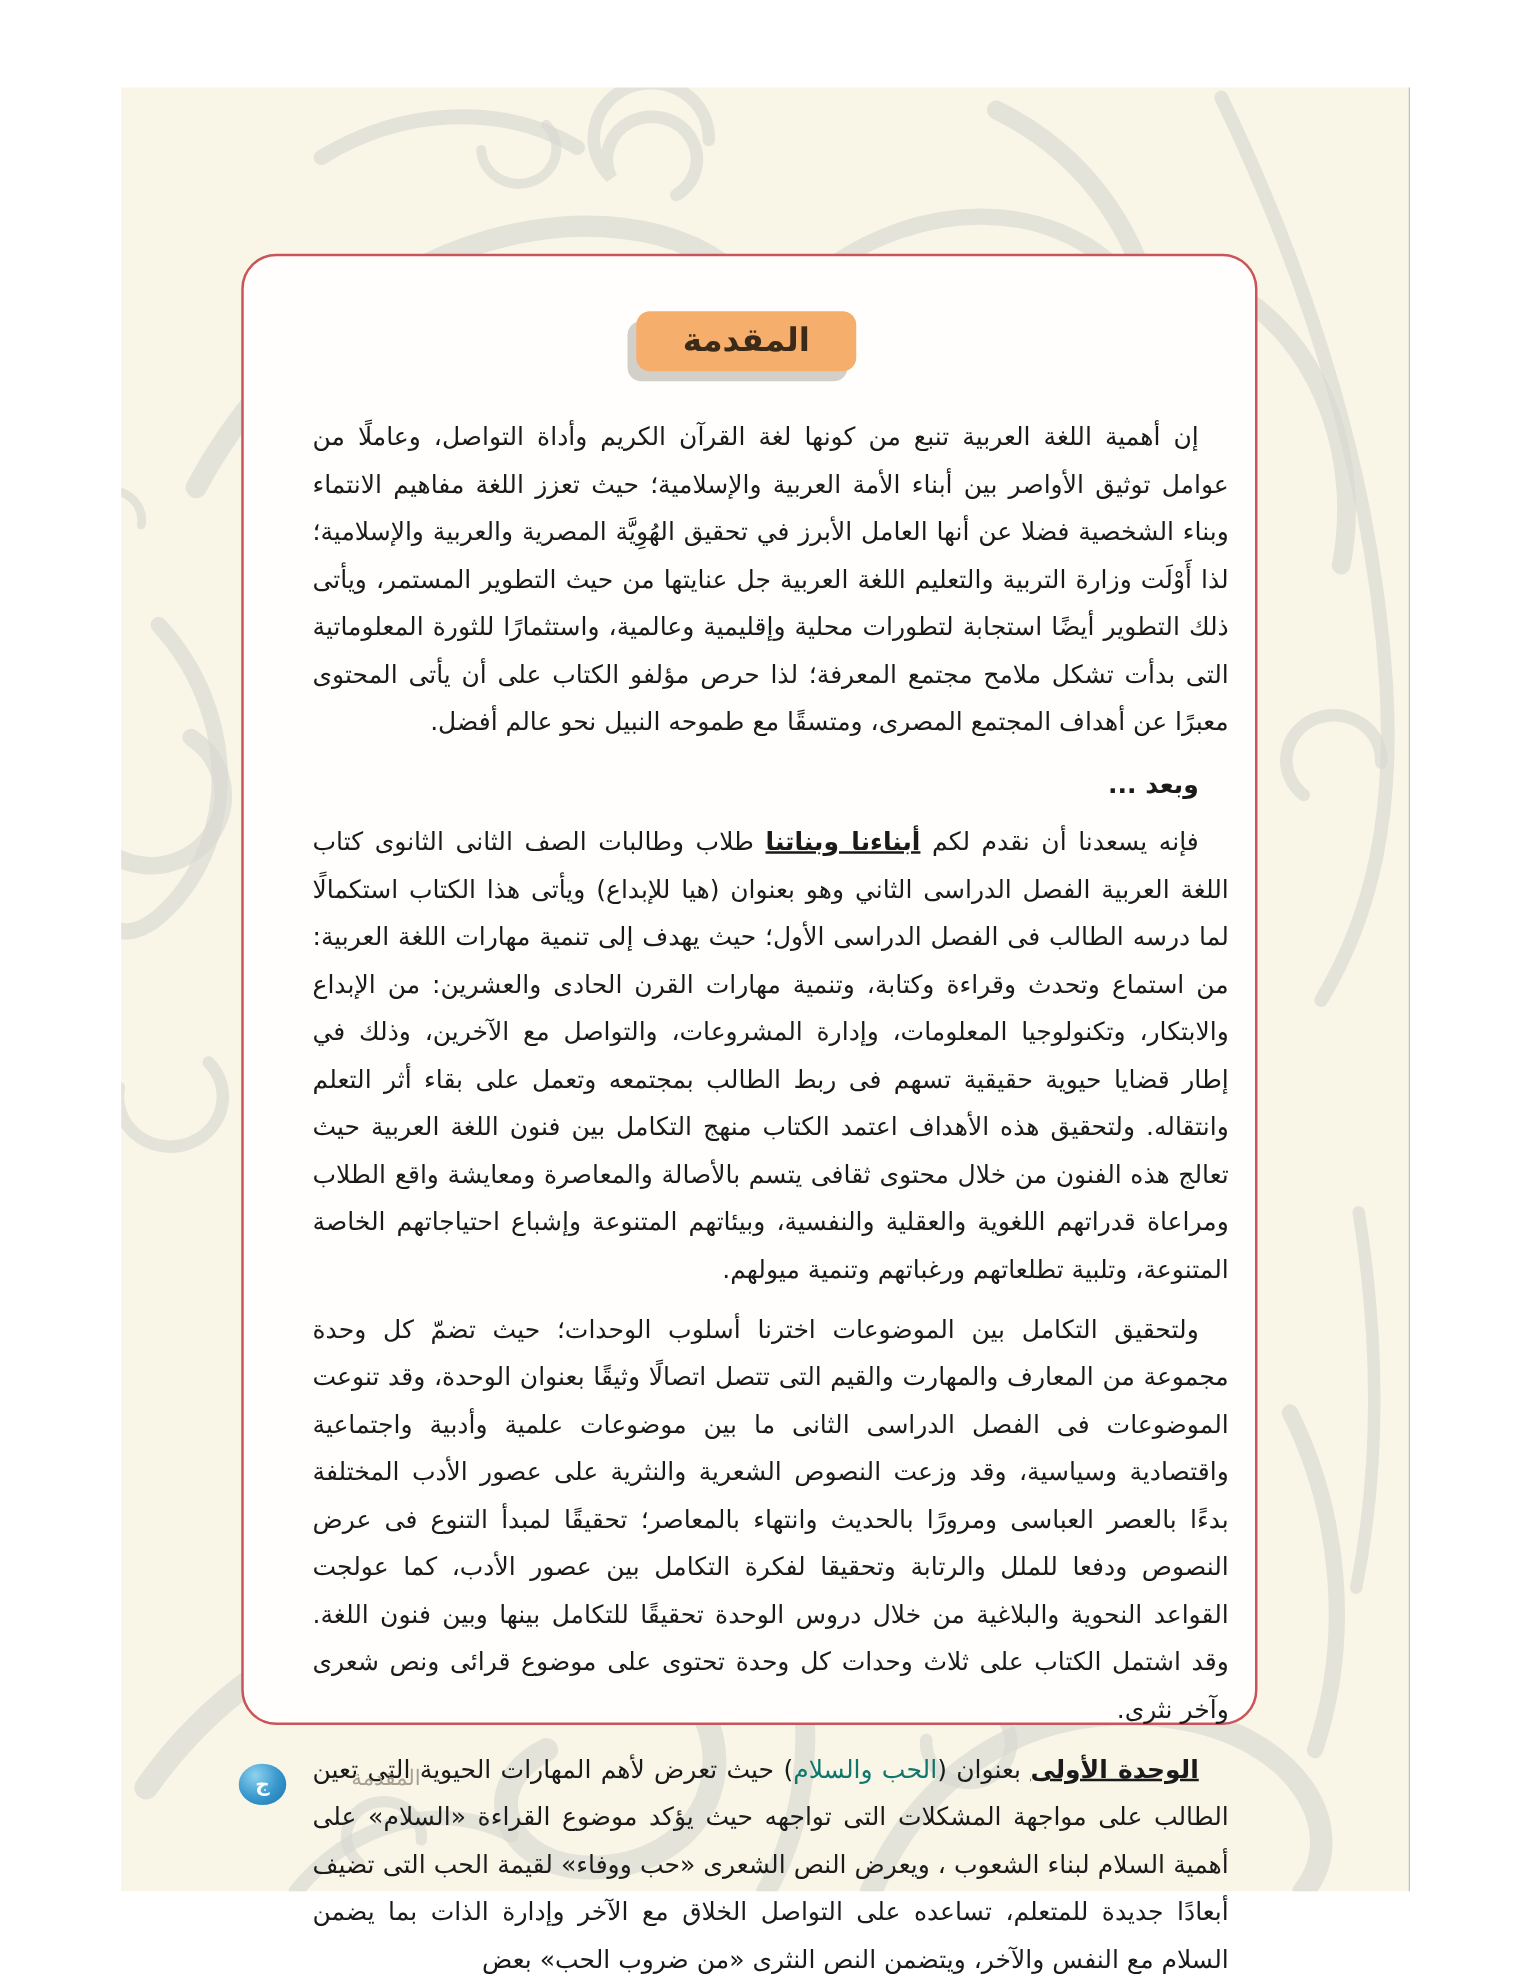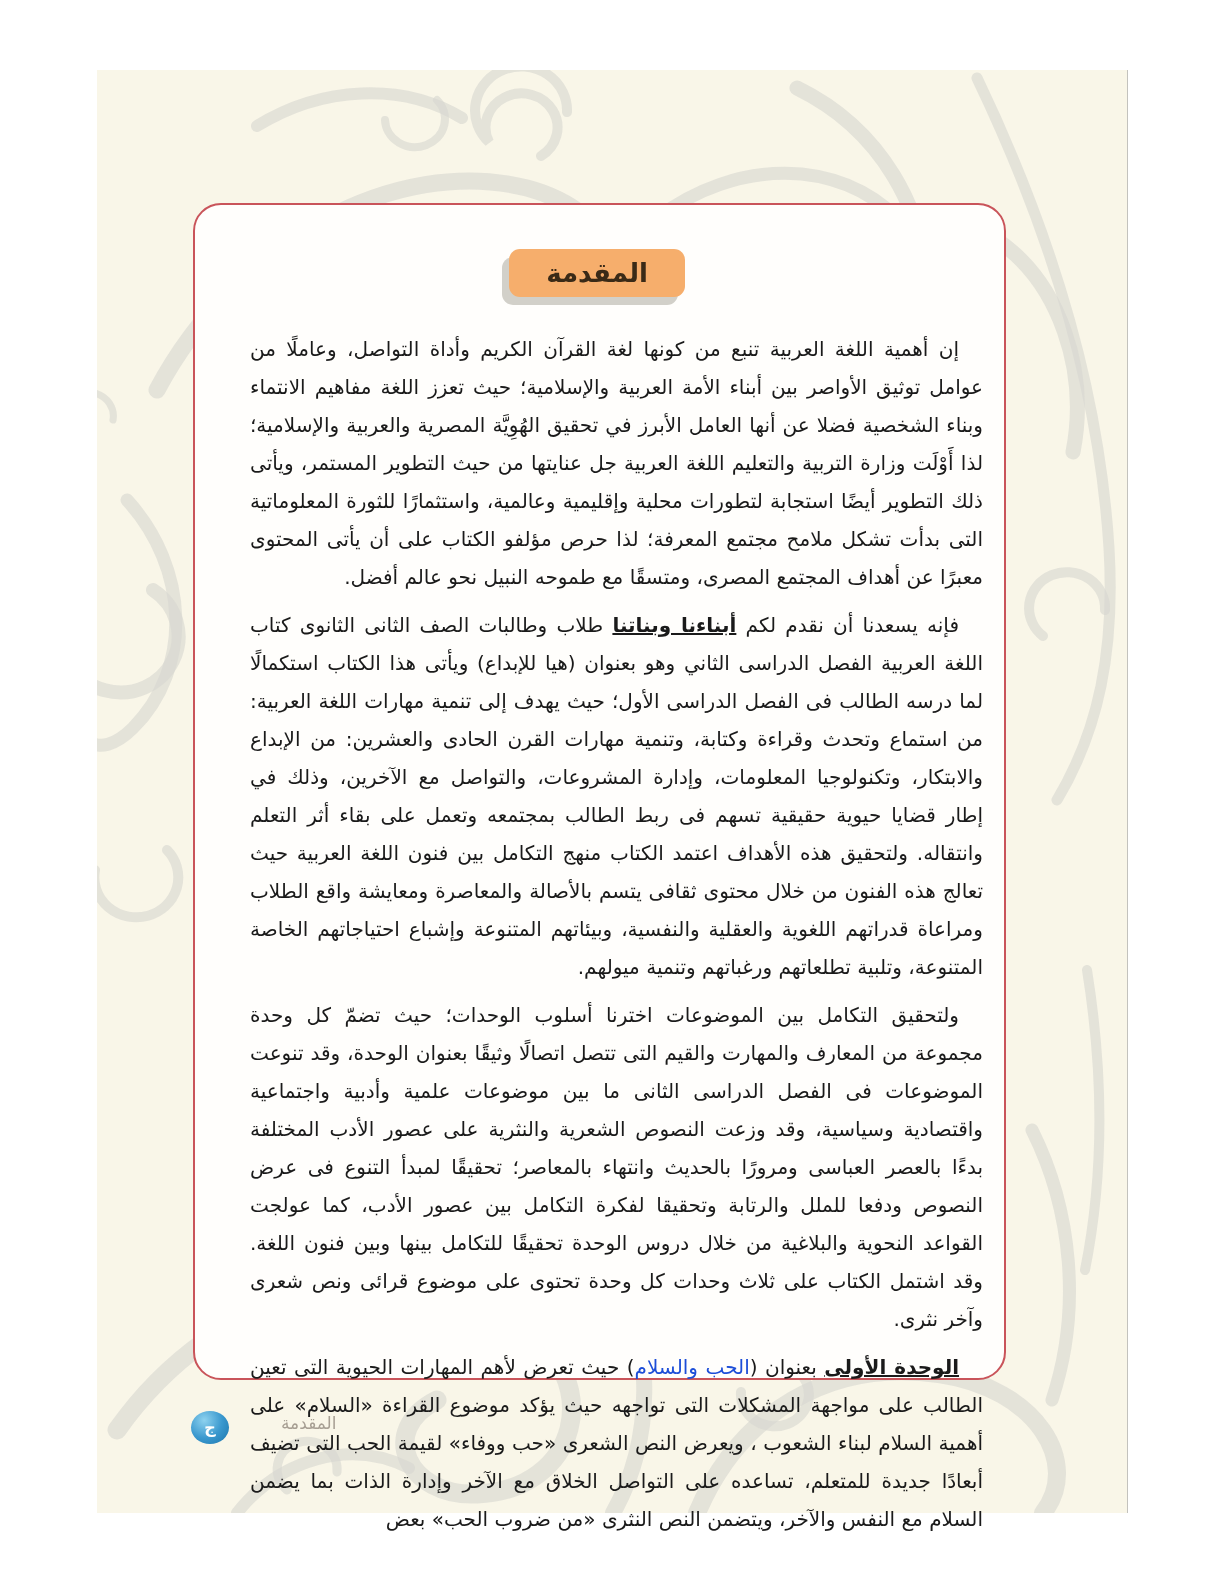--- a/index.html
+++ b/index.html
@@ -45,21 +45,21 @@
     direction:rtl;
     text-align:justify;
     font-size:20px; line-height:38px;
     color:#1a1a1a;
     margin-left:32px;
   }
   .para { margin:0 0 10px 0; text-indent:24px; }
   .para:last-child { margin-bottom:0; }
   .heading { font-weight:bold; margin:12px 24px 8px 0; }
   .bold { font-weight:bold;text-decoration:underline; }
-  .blue { color:#1d4ed8; }
+  .blue { color:#0f766e; }
 
   
   .page-letter {
     position:absolute; left:191px; top:1411px;
     width:38px; height:33px;
     border-radius:50%;
     background:radial-gradient(circle at 35% 28%, #8ed2ef 0%, #3a98ce 52%, #1a74ab 100%);
     color:#ffffff; text-align:center; line-height:33px;
     font-size:16px; font-weight:bold;
   }
@@ -103,20 +103,21 @@
   </svg>
 
   <div class="panel">
 
     <div class="badge">المقدمة</div>
 
     <div class="text-area">
 
       <p class="para">إن أهمية اللغة العربية تنبع من كونها لغة القرآن الكريم وأداة التواصل، وعاملًا من عوامل توثيق الأواصر بين أبناء الأمة العربية والإسلامية؛ حيث تعزز اللغة مفاهيم الانتماء وبناء الشخصية فضلا عن أنها العامل الأبرز في تحقيق الهُوِيَّة المصرية والعربية والإسلامية؛ لذا أَوْلَت وزارة التربية والتعليم اللغة العربية جل عنايتها من حيث التطوير المستمر، ويأتى ذلك التطوير أيضًا استجابة لتطورات محلية وإقليمية وعالمية، واستثمارًا للثورة المعلوماتية التى بدأت تشكل ملامح مجتمع المعرفة؛ لذا حرص مؤلفو الكتاب على أن يأتى المحتوى معبرًا عن أهداف المجتمع المصرى، ومتسقًا مع طموحه النبيل نحو عالم أفضل.</p>
 
+      <div class="heading">وبعد ...</div>
 
       <p class="para"><span>فإنه يسعدنا أن نقدم لكم </span><span class="bold">أبناءنا وبناتنا</span><span> طلاب وطالبات الصف الثانى الثانوى كتاب اللغة العربية الفصل الدراسى الثاني وهو بعنوان (هيا للإبداع) ويأتى هذا الكتاب استكمالًا لما درسه الطالب فى الفصل الدراسى الأول؛ حيث يهدف إلى تنمية مهارات اللغة العربية: من استماع وتحدث وقراءة وكتابة، وتنمية مهارات القرن الحادى والعشرين: من الإبداع والابتكار، وتكنولوجيا المعلومات، وإدارة المشروعات، والتواصل مع الآخرين، وذلك في إطار قضايا حيوية حقيقية تسهم فى ربط الطالب بمجتمعه وتعمل على بقاء أثر التعلم وانتقاله. ولتحقيق هذه الأهداف اعتمد الكتاب منهج التكامل بين فنون اللغة العربية حيث تعالج هذه الفنون من خلال محتوى ثقافى يتسم بالأصالة والمعاصرة ومعايشة واقع الطلاب ومراعاة قدراتهم اللغوية والعقلية والنفسية، وبيئاتهم المتنوعة وإشباع احتياجاتهم الخاصة المتنوعة، وتلبية تطلعاتهم ورغباتهم وتنمية ميولهم.</span></p>
 
       <p class="para">ولتحقيق التكامل بين الموضوعات اخترنا أسلوب الوحدات؛ حيث تضمّ كل وحدة مجموعة من المعارف والمهارت والقيم التى تتصل اتصالًا وثيقًا بعنوان الوحدة، وقد تنوعت الموضوعات فى الفصل الدراسى الثانى ما بين موضوعات علمية وأدبية واجتماعية واقتصادية وسياسية، وقد وزعت النصوص الشعرية والنثرية على عصور الأدب المختلفة بدءًا بالعصر العباسى ومرورًا بالحديث وانتهاء بالمعاصر؛ تحقيقًا لمبدأ التنوع فى عرض النصوص ودفعا للملل والرتابة وتحقيقا لفكرة التكامل بين عصور الأدب، كما عولجت القواعد النحوية والبلاغية من خلال دروس الوحدة تحقيقًا للتكامل بينها وبين فنون اللغة. وقد اشتمل الكتاب على ثلاث وحدات كل وحدة تحتوى على موضوع قرائى ونص شعرى وآخر نثرى.</p>
 
       <p class="para"><span class="bold">الوحدة الأولى</span><span> بعنوان (</span><span class="blue">الحب والسلام</span><span>) حيث تعرض لأهم المهارات الحيوية التى تعين الطالب على مواجهة المشكلات التى تواجهه حيث يؤكد موضوع القراءة «السلام» على أهمية السلام لبناء الشعوب ، ويعرض النص الشعرى «حب ووفاء» لقيمة الحب التى تضيف أبعادًا جديدة للمتعلم، تساعده على التواصل الخلاق مع الآخر وإدارة الذات بما يضمن السلام مع النفس والآخر، ويتضمن النص النثرى «من ضروب الحب» بعض</span></p>
 
     </div>
   </div>
 </div>

